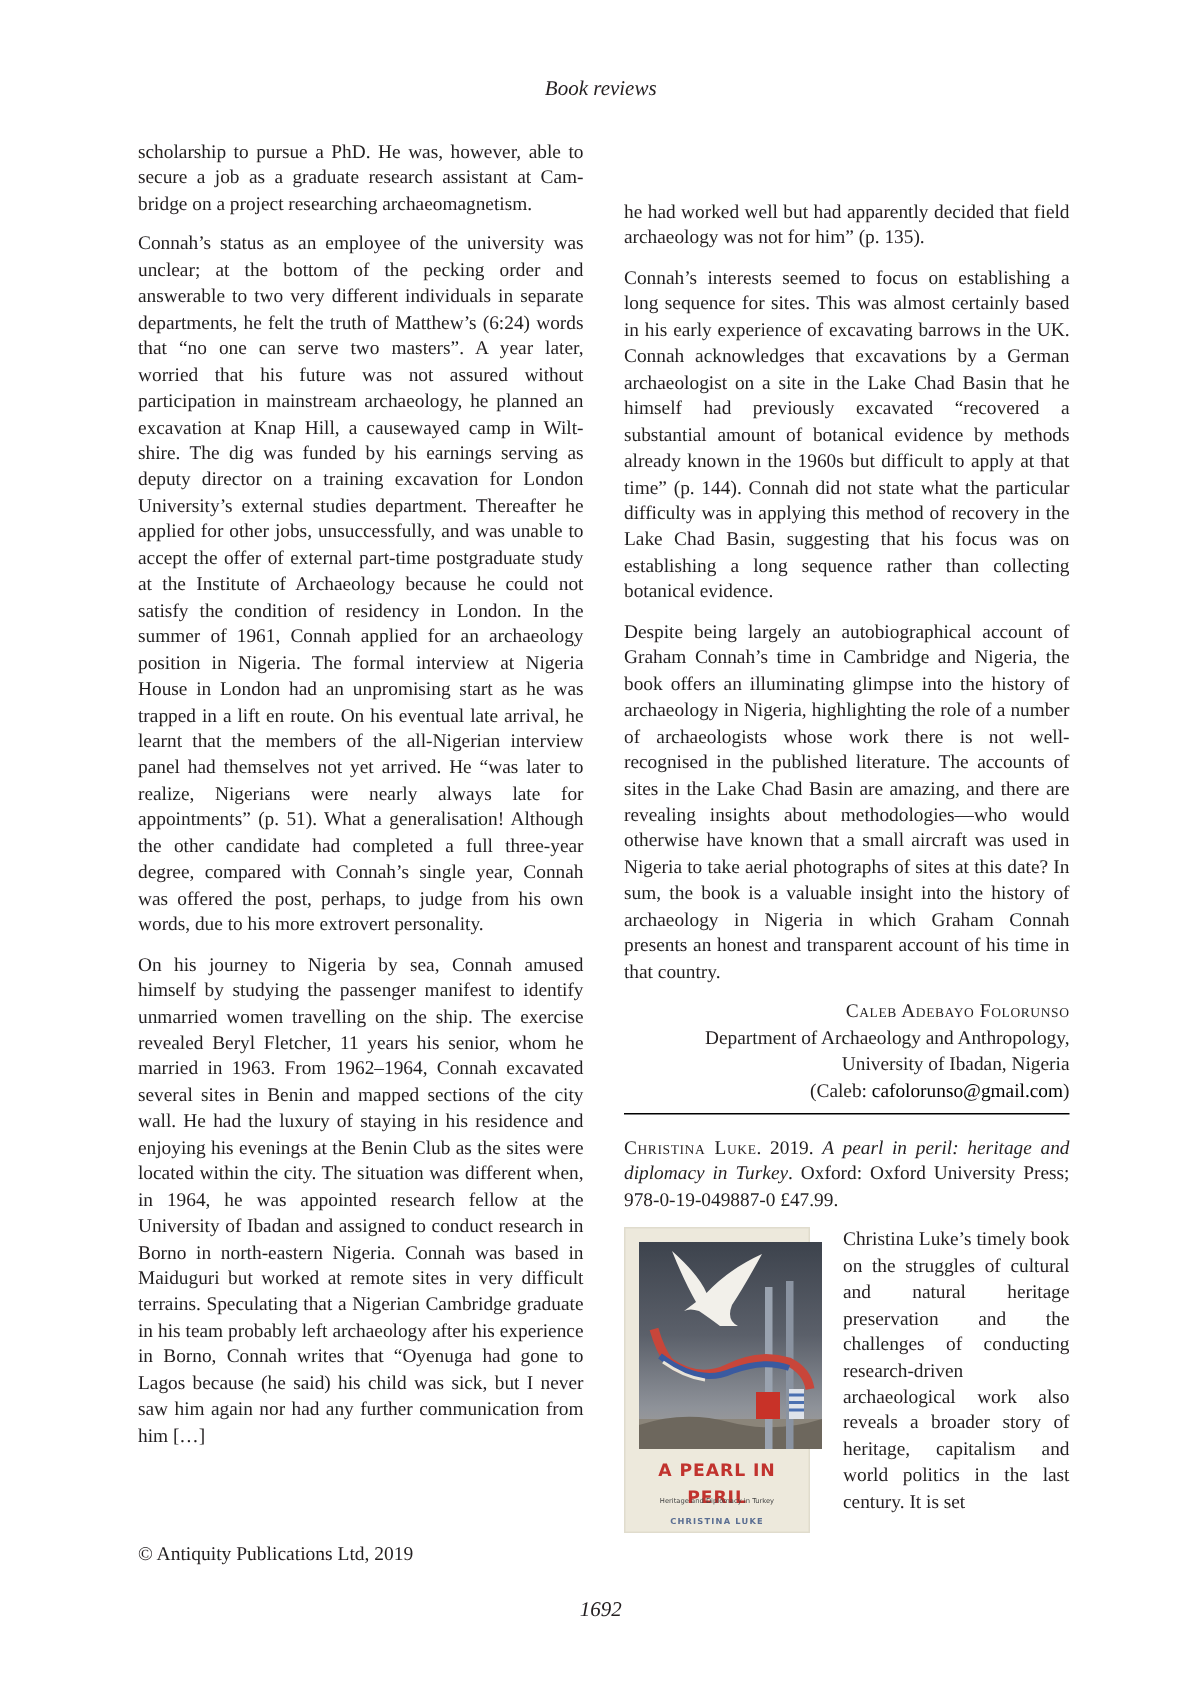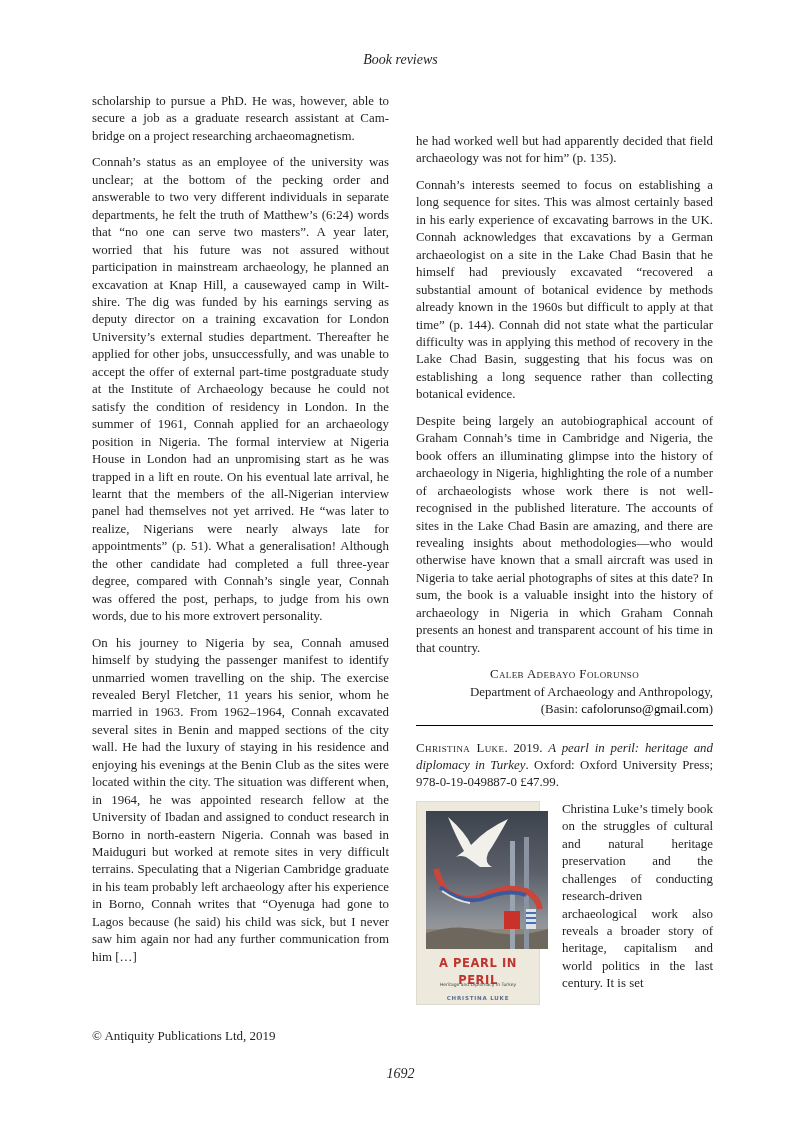--- a/index.html
+++ b/index.html
@@ -15,21 +15,21 @@
     .col {
       position: absolute; top: 93px; width: 297px;
       font-size: 12.9px; line-height: 17.45px;
       text-align: justify; hyphens: manual;
     }
     .col-left { left: 92px; }
     .col-right { left: 416px; margin-top: 40px; }
     .col p { margin: 0 0 9px 0; }
     .sig { text-align: right; margin-top: 0; }
     .sig div { line-height: 17.45px; }
-    .smallcaps { font-variant: small-caps; letter-spacing: 0.4px; text-align: center; }
+    .smallcaps { font-variant: small-caps; letter-spacing: 0.4px; }
     .email { color: #000000; }
     .rule { border: 0; border-top: 1.3px solid #000; margin: 6px 0 14px 0; }
     .biblio { margin: 0 0 12px 0; }
     .biblio i { font-style: italic; }
     .review-wrap { position: relative; }
     .cover {
       float: left; width: 124px; height: 204px; margin: 0 22px 4px 0;
       background: #ede9dc; position: relative; box-sizing: border-box;
       border: 1px solid #e0dccd;
     }
@@ -72,21 +72,22 @@
 </div>
 
 <div class="col col-right">
   <p>he had worked well but had apparently decided that field archaeology was not for him” (p. 135).</p>
   <p>Connah’s interests seemed to focus on establishing a long sequence for sites. This was almost certainly based in his early experience of excavating barrows in the UK. Connah acknowledges that excavations by a German archaeologist on a site in the Lake Chad Basin that he himself had previously excavated “recovered a substantial amount of botanical evidence by methods already known in the 1960s but difficult to apply at that time” (p. 144). Connah did not state what the particular difficulty was in applying this method of recovery in the Lake Chad Basin, suggest­ing that his focus was on establishing a long sequence rather than collecting botanical evidence.</p>
   <p>Despite being largely an autobiographical account of Graham Connah’s time in Cambridge and Nigeria, the book offers an illuminating glimpse into the history of archaeology in Nigeria, highlighting the role of a number of archaeologists whose work there is not well-recognised in the published literature. The accounts of sites in the Lake Chad Basin are amazing, and there are revealing insights about methodologies—who would otherwise have known that a small aircraft was used in Nigeria to take aerial photographs of sites at this date? In sum, the book is a valuable insight into the history of archaeology in Nigeria in which Graham Connah presents an honest and transparent account of his time in that country.</p>
 
   <div class="sig">
     <div class="smallcaps">Caleb Adebayo Folorunso</div>
     <div>Department of Archaeology and Anthropology,</div>
-    <div><span>(Basin: </span><span class="email">cafolorunso@gmail.com</span><span>)</span></div>
+    <div>University of Ibadan, Nigeria</div>
+    <div><span>(Caleb: </span><span class="email">cafolorunso@gmail.com</span><span>)</span></div>
   </div>
 
   <hr class="rule">
 
   <p class="biblio"><span class="smallcaps">Christina Luke</span><span>. 2019. </span><i>A pearl in peril: heritage and diplomacy in Turkey</i><span>. Oxford: Oxford University Press; 978-0-19-049887-0 £47.99.</span></p>
 
   <div class="review-wrap">
     <div class="cover">
       <div class="cover-art">
         <svg width="122" height="138" viewBox="0 0 122 138">

